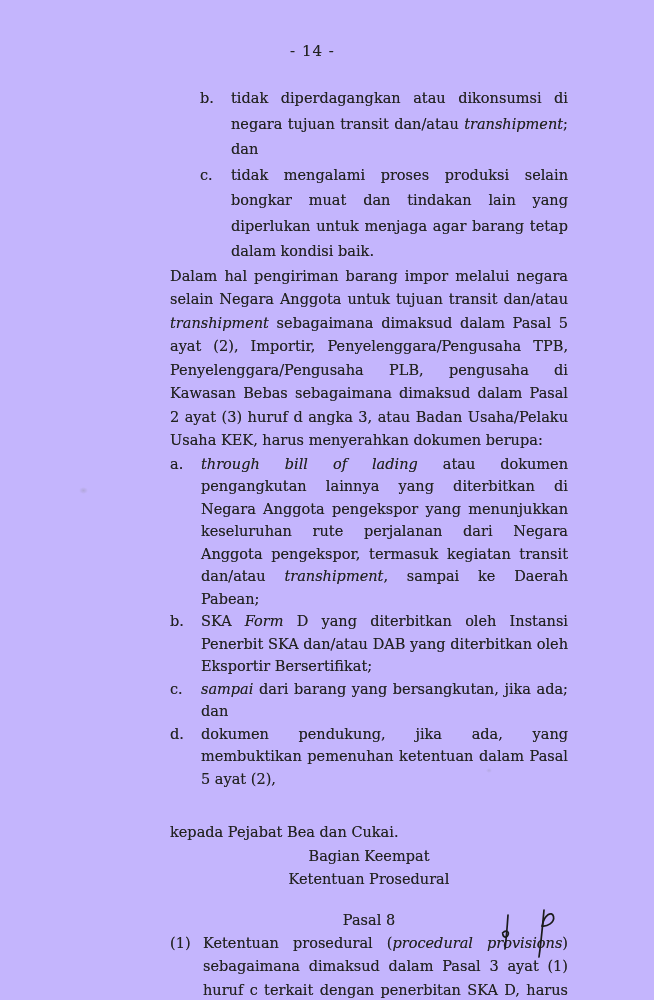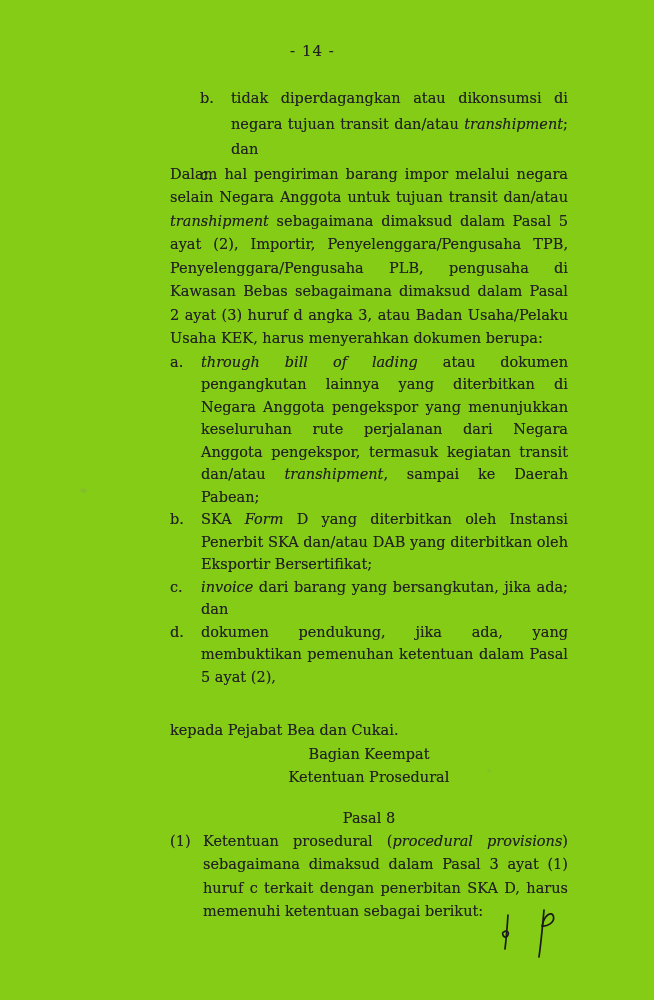--- a/index.html
+++ b/index.html
@@ -4,21 +4,21 @@
 <style>
   html, body {
     margin: 0;
     padding: 0;
     background: #ffffff;
   }
   .page {
     position: relative;
     width: 654px;
     height: 1000px;
-    background: #84cc16;
+    background: #c4b5fd;
     overflow: hidden;
     font-family: "DejaVu Serif", "Liberation Serif", serif;
     color: #222220;
     text-shadow: 0 0 0.5px rgba(40,40,40,0.55);
   }
   .page-number {
     position: absolute;
     top: 42px;
     left: 0;
     width: 625px;
@@ -104,38 +104,39 @@
 
   <div class="content">
 
     <div class="toplist">
       <div class="li">
         <span class="marker">b.</span>
         <span>tidak diperdagangkan atau dikonsumsi di negara tujuan transit dan/atau <i>transhipment</i>; dan</span>
       </div>
       <div class="li">
         <span class="marker">c.</span>
+        <span>tidak mengalami proses produksi selain bongkar muat dan tindakan lain yang diperlukan untuk menjaga agar barang tetap dalam kondisi baik.</span>
       </div>
     </div>
 
 
     <div class="para">Dalam hal pengiriman barang impor melalui negara selain Negara Anggota untuk tujuan transit dan/atau <i>transhipment</i> sebagaimana dimaksud dalam Pasal 5 ayat (2), Importir, Penyelenggara/Pengusaha TPB, Penyelenggara/Pengusaha PLB, pengusaha di Kawasan Bebas sebagaimana dimaksud dalam Pasal 2 ayat (3) huruf d angka 3, atau Badan Usaha/Pelaku Usaha KEK, harus menyerahkan dokumen berupa:</div>
 
     <div class="alist">
       <div class="li">
         <span class="marker">a.</span>
         <span><i>through bill of lading</i> atau dokumen pengangkutan lainnya yang diterbitkan di Negara Anggota pengekspor yang menunjukkan keseluruhan rute perjalanan dari Negara Anggota pengekspor, termasuk kegiatan transit dan/atau <i>transhipment</i>, sampai ke Daerah Pabean;</span>
       </div>
       <div class="li">
         <span class="marker">b.</span>
         <span>SKA <i>Form</i> D yang diterbitkan oleh Instansi Penerbit SKA dan/atau DAB yang diterbitkan oleh Eksportir Bersertifikat;</span>
       </div>
       <div class="li">
         <span class="marker">c.</span>
-        <span><i>invoice</i> dari barang yang bersangkutan, jika ada; dan</span>
+        <span><i>sampai</i> dari barang yang bersangkutan, jika ada; dan</span>
       </div>
       <div class="li">
         <span class="marker">d.</span>
         <span>dokumen pendukung, jika ada, yang membuktikan pemenuhan ketentuan dalam Pasal 5 ayat (2),</span>
       </div>
     </div>
 
     <div class="closing">kepada Pejabat Bea dan Cukai.</div>
 
     <div class="center-block">

